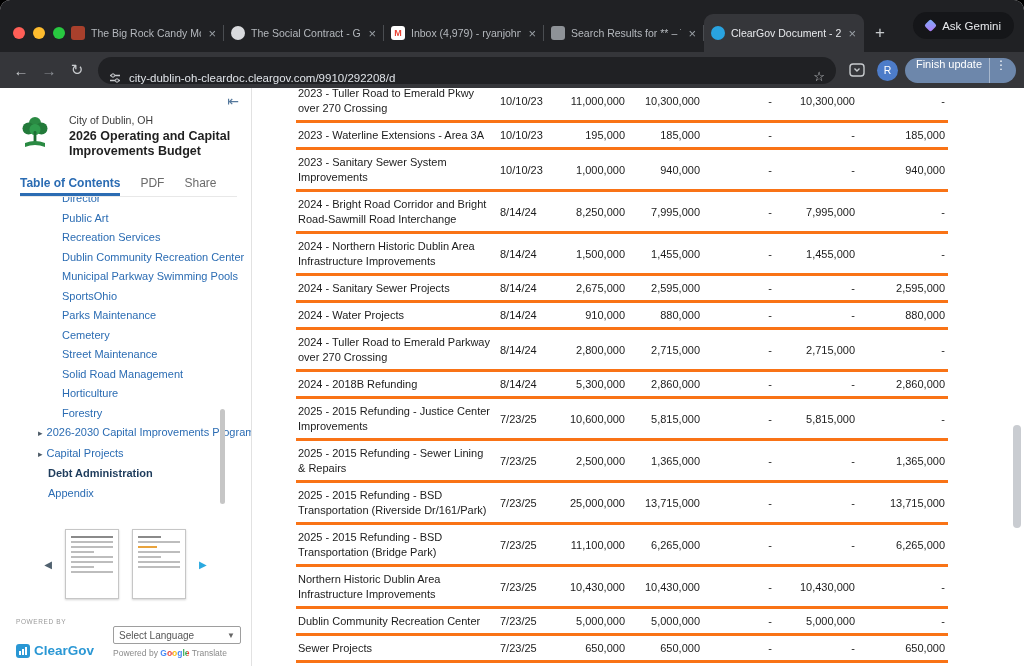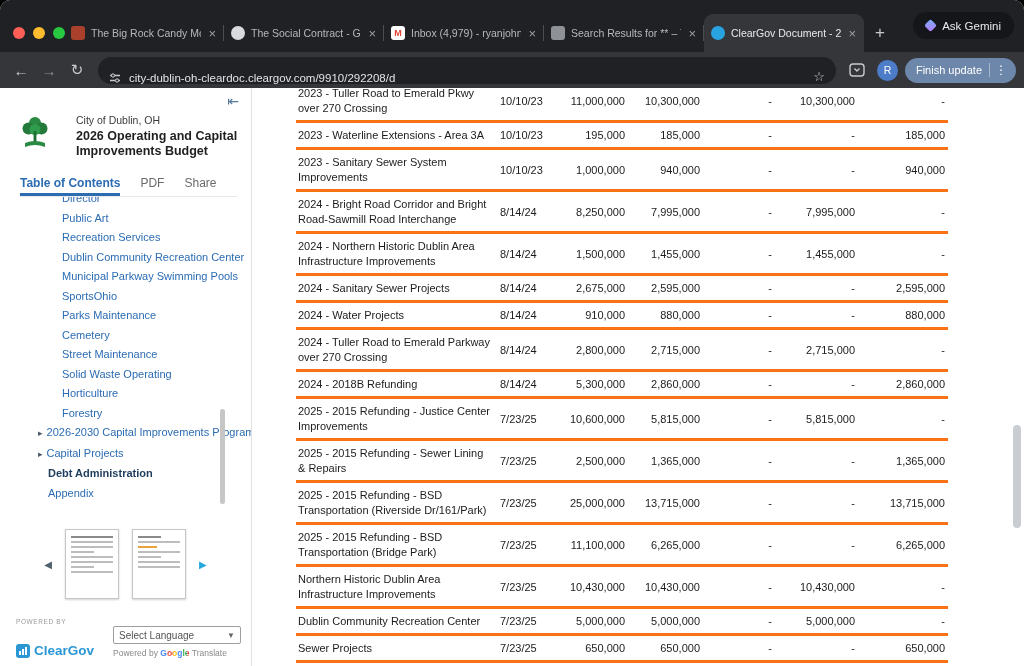--- a/index.html
+++ b/index.html
@@ -24,30 +24,30 @@
   .sparkle{width:9px;height:9px;background:linear-gradient(135deg,#7cacf8,#b07cf8);transform:rotate(45deg);border-radius:2px;flex:none}
 
   
   .toolbar{height:36px;background:#35363a;display:flex;align-items:center;padding:0 8px;gap:2px;flex:none}
   .tbicon{width:26px;height:26px;display:flex;align-items:center;justify-content:center;color:#c7cacd;font-size:15px;border-radius:50%;flex:none}
   .tbicon.dim{color:#8b8f94}
   .urlbar{flex:1;height:27px;background:#202124;border-radius:14px;display:flex;align-items:flex-end;padding:0 5px 0 11px;margin:0 6px;min-width:0}
   .url{flex:1;color:#dfe3e8;font-size:11.5px;margin-left:8px;white-space:nowrap;overflow:hidden}
   .star{width:24px;text-align:center;color:#c7cacd;font-size:13px}
   .avatar{width:21px;height:21px;border-radius:50%;background:#4d7cc9;color:#fff;font-size:10.5px;display:flex;align-items:center;justify-content:center;margin:0 5px;flex:none}
-  .update-pill{height:25px;border-radius:13px;background:#6d87ab;color:#fff;display:flex;align-items:center;font-size:11px;padding:0 4px 0 11px;gap:4px;flex:none;white-space:nowrap}
+  .update-pill{height:25px;border-radius:13px;background:#6d87ab;color:#fff;display:flex;font-size:11px;padding:0 4px 0 11px;gap:4px;flex:none;white-space:nowrap}
   .update-pill .pill-kebab{font-size:12px;padding:0 5px;border-left:1px solid rgba(255,255,255,.4);margin-left:3px}
 
   
   .page{flex:1;display:flex;min-height:0;background:#fff}
 
   
   .sidebar{width:252px;flex:none;border-right:1px solid #e2e2e2;position:relative;background:#fff}
   .collapse-btn{position:absolute;top:6px;right:12px;color:#55789c;font-size:14px;line-height:1}
-  .brand{display:flex;gap:26px;margin:26px 12px 0 20px}
+  .brand{display:flex;gap:19px;margin:26px 12px 0 20px}
   .logo{width:30px;height:36px;flex:none}
   .org{font-size:10.5px;color:#3a3a3a}
   .doc-title{font-size:12.5px;font-weight:bold;color:#1f1f1f;line-height:15px;margin-top:3px;width:172px}
   .side-tabs{display:flex;gap:20px;margin:17px 14px 0 20px;border-bottom:1px solid #e8e8e8}
   .stab{font-size:12px;color:#6b6b6b;padding-bottom:3px;cursor:default}
   .stab.active{color:var(--link-blue,#2b6cb3);font-weight:bold;border-bottom:3px solid var(--link-blue,#2b6cb3)}
   .toc-viewport{height:318px;overflow:hidden;position:relative}
   .toc-list{margin-top:-8px}
   .toc-item{font-size:11px;line-height:19.5px;color:var(--link-blue,#2b6cb3);padding-left:62px;white-space:nowrap;overflow:hidden;cursor:default}
   .toc-item.l1{padding-left:48px}
@@ -186,21 +186,21 @@
         <div class="toc-list" id="toc-list">
             <div class="toc-item"><span>Director</span></div>
             <div class="toc-item"><span>Public Art</span></div>
             <div class="toc-item"><span>Recreation Services</span></div>
             <div class="toc-item"><span>Dublin Community Recreation Center</span></div>
             <div class="toc-item"><span>Municipal Parkway Swimming Pools</span></div>
             <div class="toc-item"><span>SportsOhio</span></div>
             <div class="toc-item"><span>Parks Maintenance</span></div>
             <div class="toc-item"><span>Cemetery</span></div>
             <div class="toc-item"><span>Street Maintenance</span></div>
-            <div class="toc-item"><span>Solid Waste Operating</span></div>
+            <div class="toc-item"><span>Solid Road Management</span></div>
             <div class="toc-item"><span>Horticulture</span></div>
             <div class="toc-item"><span>Forestry</span></div>
             <div class="toc-item l1 expandable"><span class="chev">▸</span><span>2026-2030 Capital Improvements Program</span></div>
             <div class="toc-item l1 expandable"><span class="chev">▸</span><span>Capital Projects</span></div>
             <div class="toc-item l1 current"><span>Debt Administration</span></div>
             <div class="toc-item l1"><span>Appendix</span></div>
           </div>
         <div class="toc-scrollbar"></div>
       </div>
 

